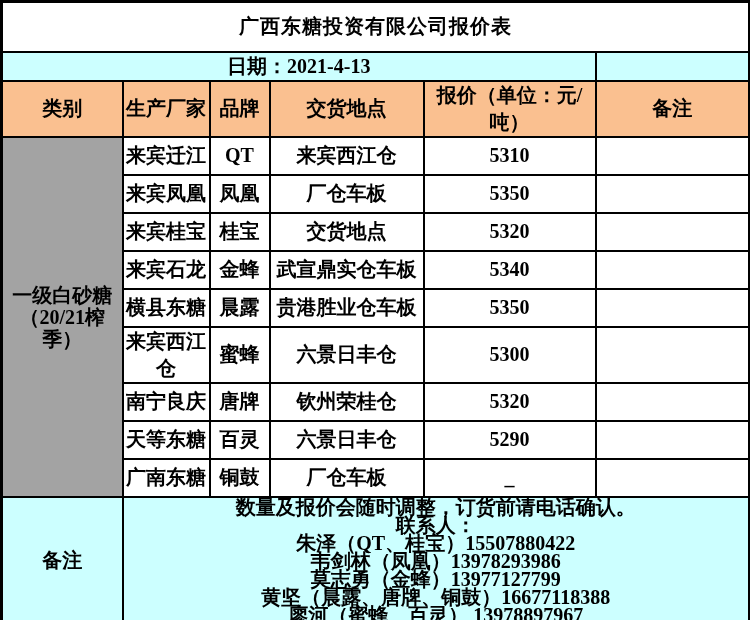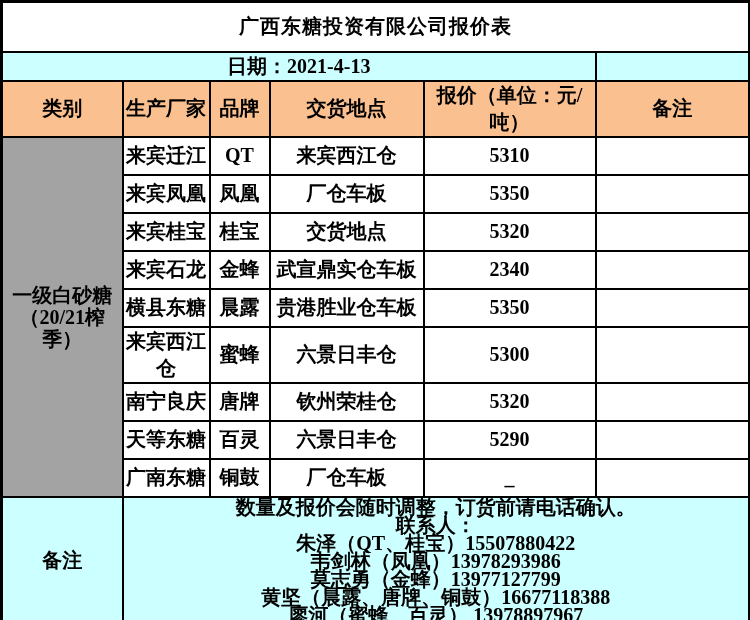--- a/index.html
+++ b/index.html
@@ -118,21 +118,21 @@
     <td>来宾桂宝</td>
     <td>桂宝</td>
     <td>交货地点</td>
     <td class="price-cell">5320</td>
     <td></td>
   </tr>
   <tr class="r-data">
     <td>来宾石龙</td>
     <td>金蜂</td>
     <td>武宣鼎实仓车板</td>
-    <td class="price-cell">2340</td>
+    <td class="price-cell">5340</td>
     <td></td>
   </tr>
   <tr class="r-data">
     <td>横县东糖</td>
     <td>晨露</td>
     <td>贵港胜业仓车板</td>
     <td class="price-cell">5350</td>
     <td></td>
   </tr>
   <tr class="r-data">

